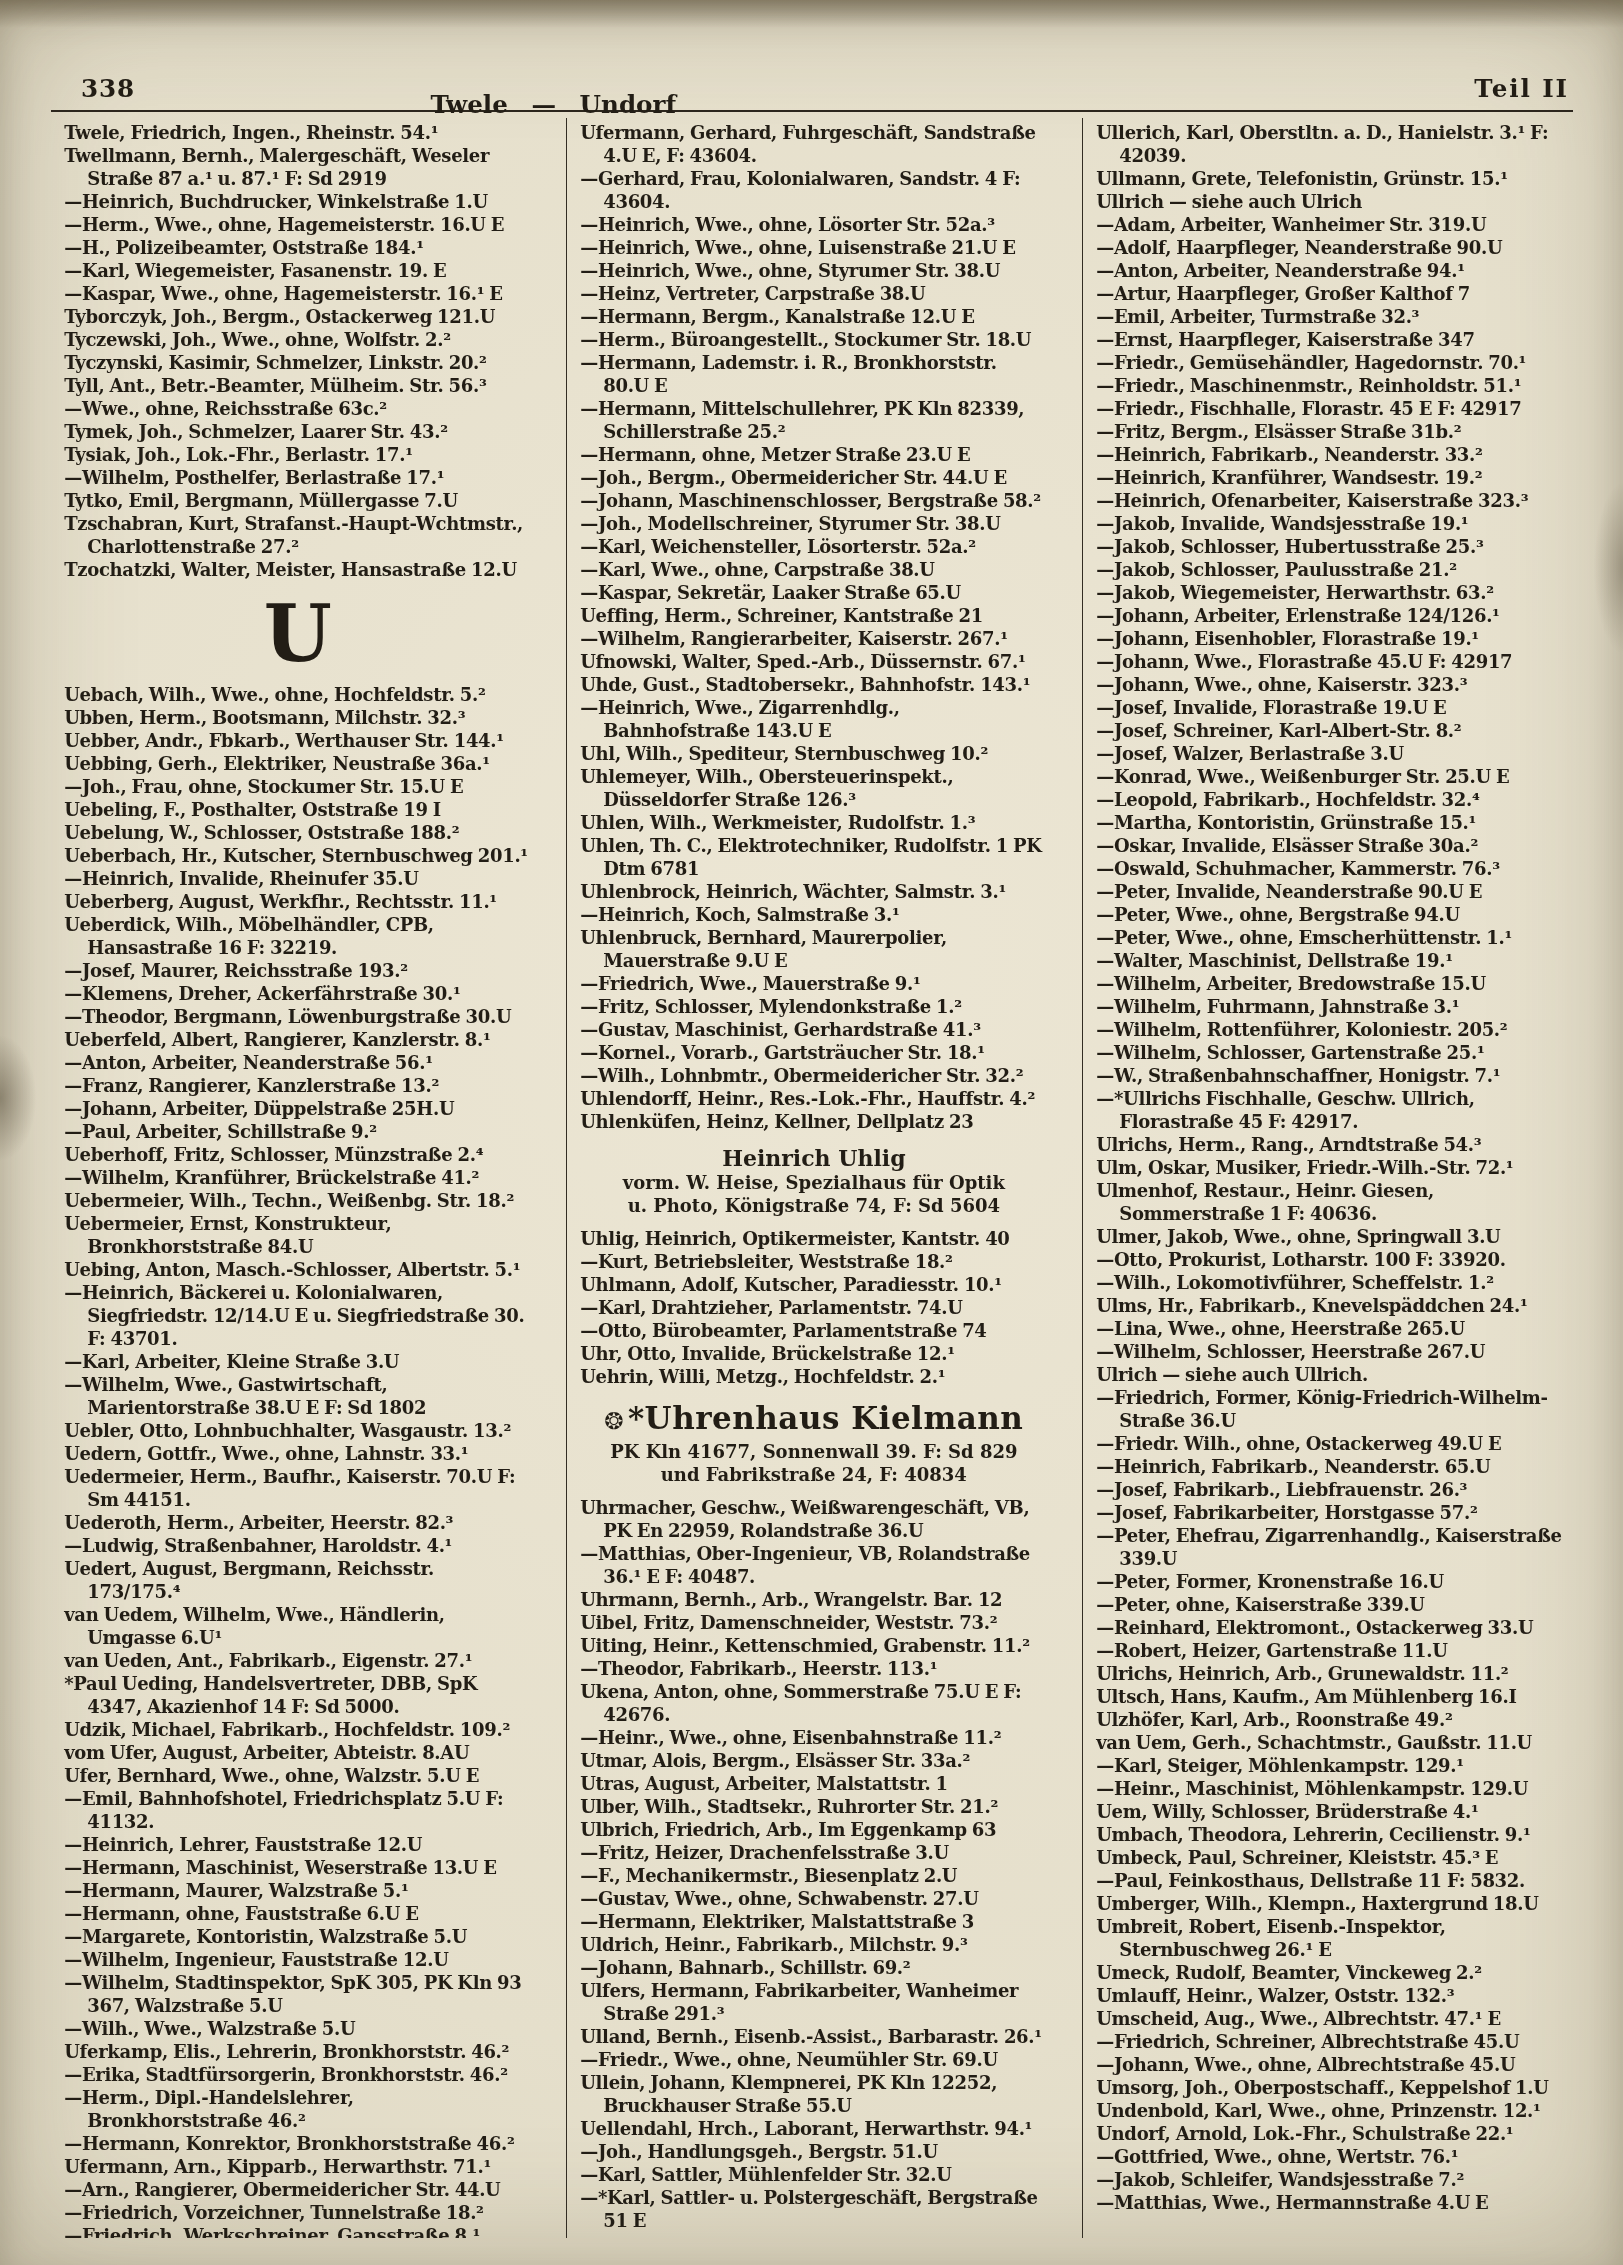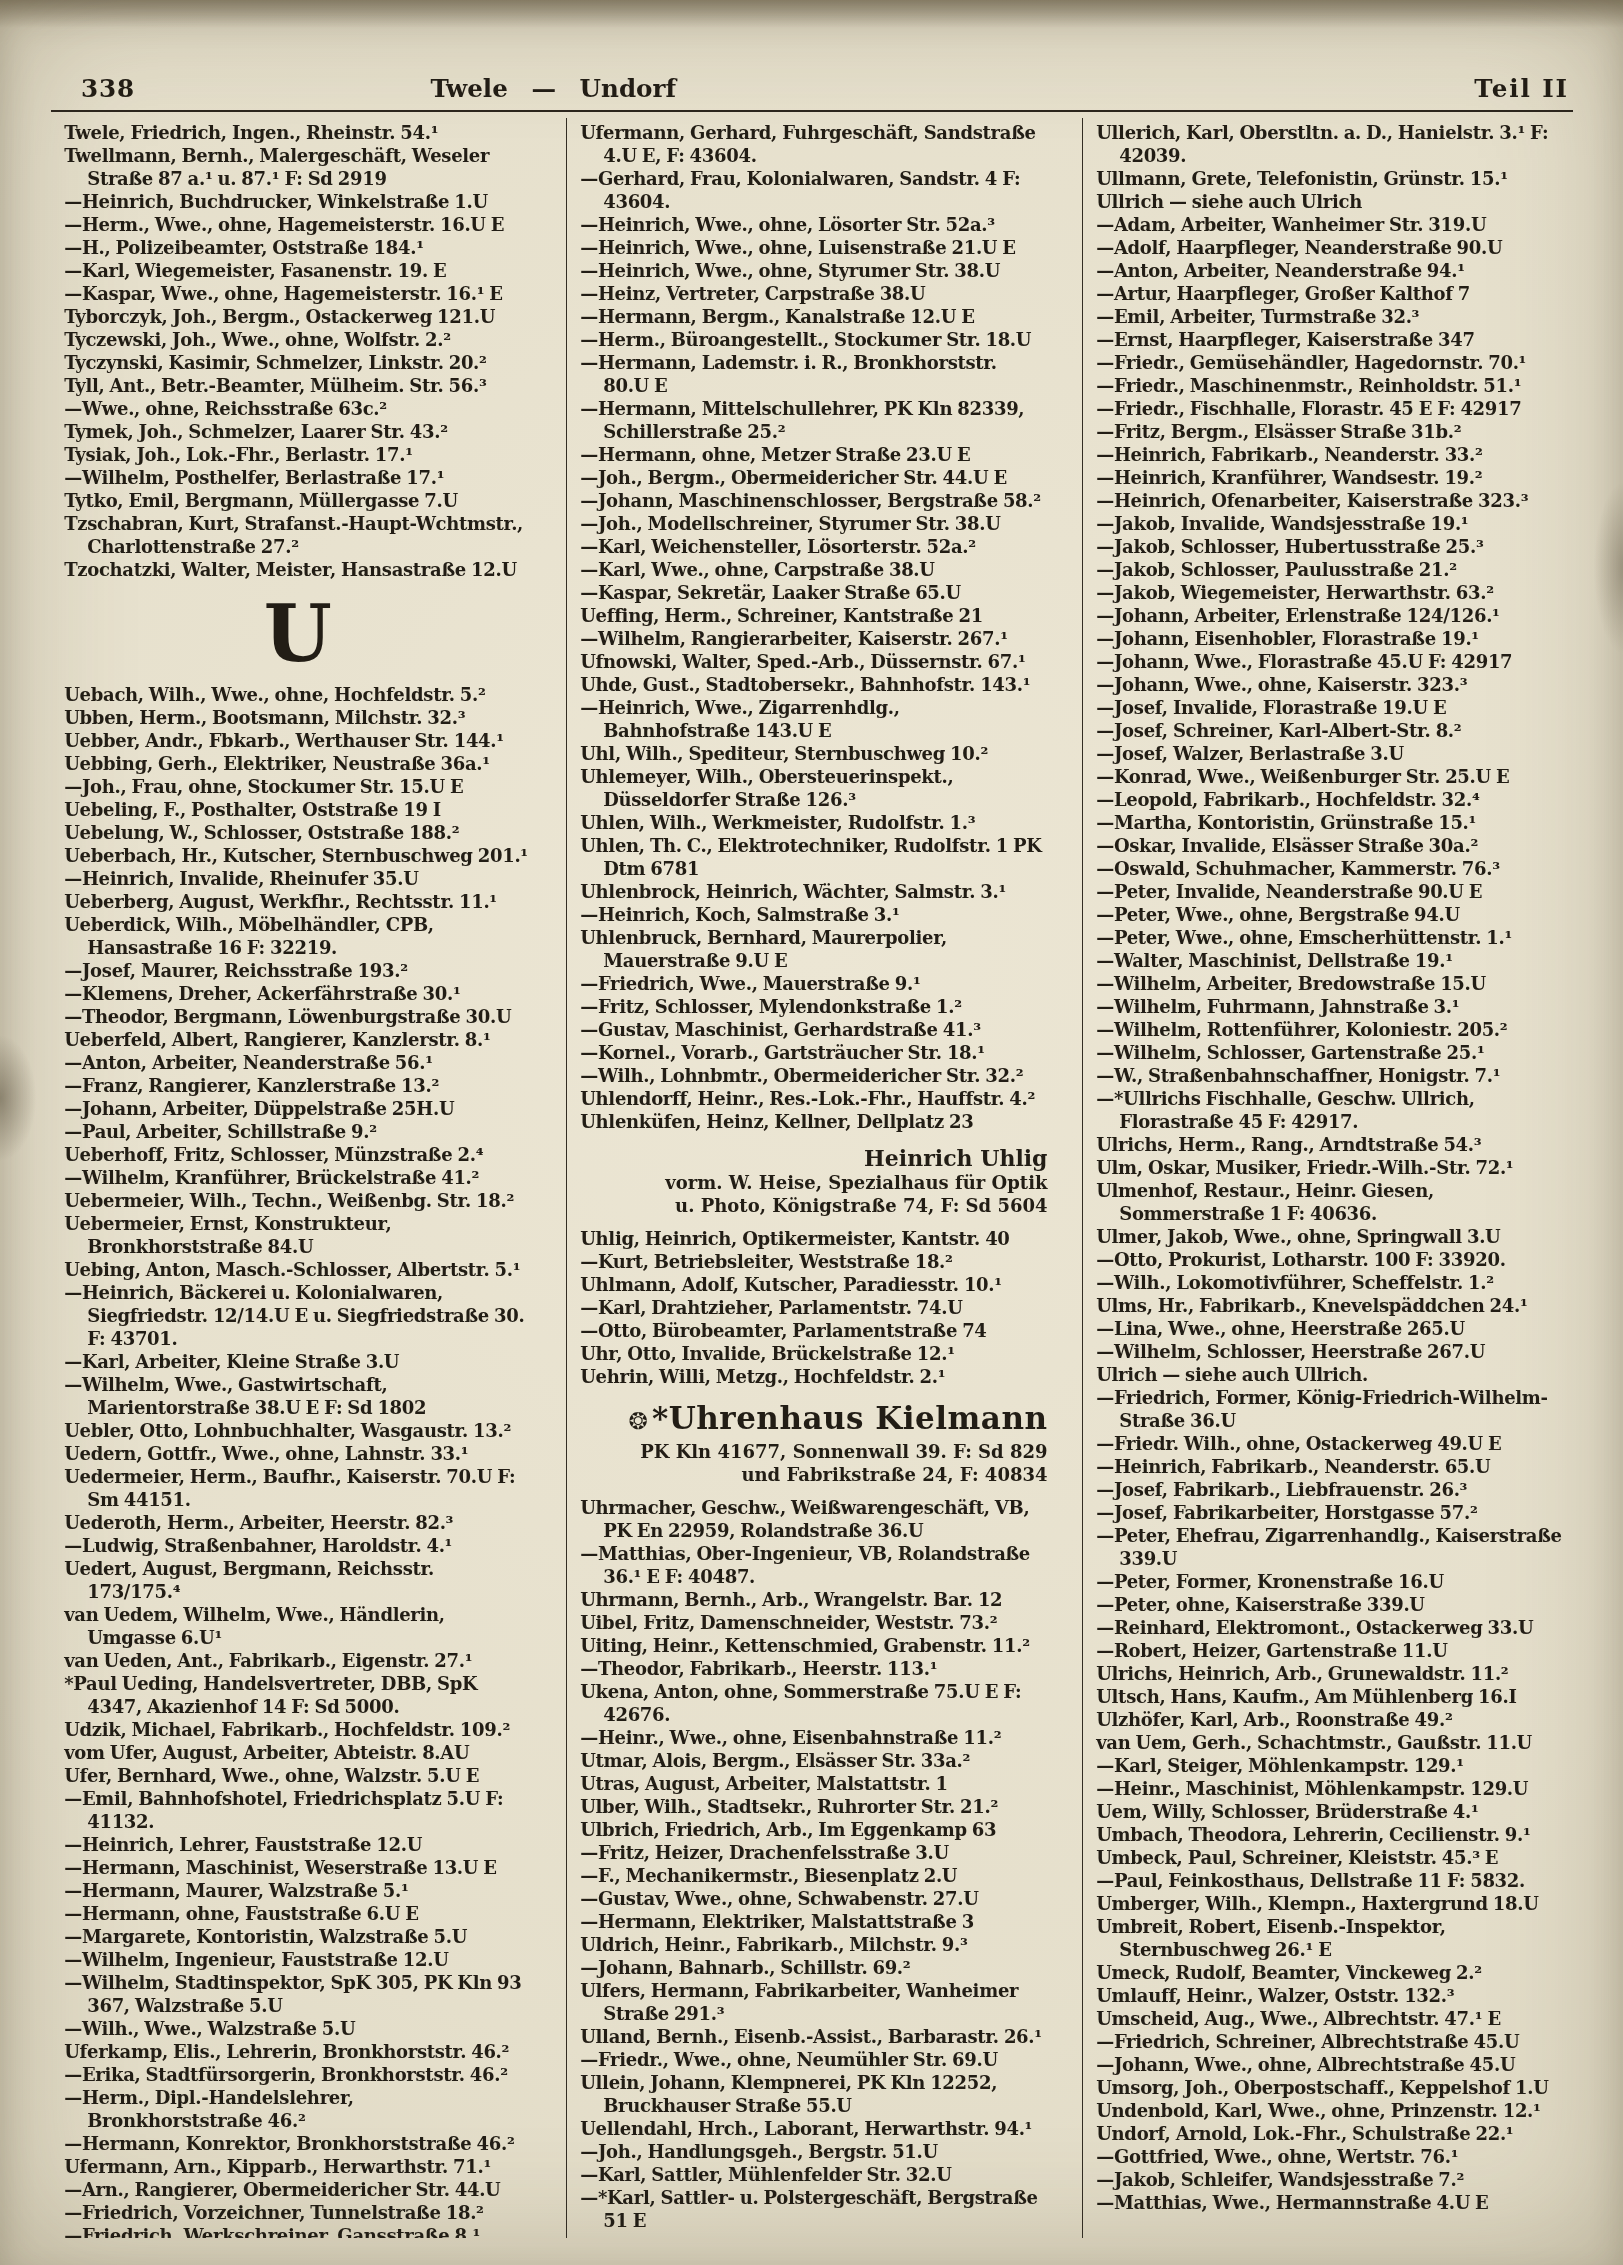--- a/index.html
+++ b/index.html
@@ -19,36 +19,36 @@
       radial-gradient(120% 90% at 50% 42%, #ece6d4 0%, #e5dfcb 55%, #d7d0b9 100%);
     box-shadow: inset 0 0 132px rgba(90,75,45,.30), inset 0 15px 34px rgba(60,50,30,.22);
   }
   .page {
     position:absolute; inset:0;
     padding:32px 51px 23px 51px;
     margin-top:42px;
   }
   header { position:relative; height:34px; font-weight:bold; font-size:24.6px; }
   .page-num   { position:absolute; left:30px; top:0; letter-spacing:0.9px; }
-  .page-title { position:absolute; left:33%; top:0; transform:translateX(-50%); word-spacing:15px; }
+  .page-title { position:absolute; left:33%; top:16px; transform:translateX(-50%); word-spacing:15px; }
   .page-part  { position:absolute; right:4px; top:0; letter-spacing:1.9px; }
   .head-rule  { border-top:2.8px solid #2c261d; margin-top:1.9px; }
   .columns { display:flex; margin-top:5.7px; height:calc(100% - 49px);gap:25px; }
   .col { flex:1 1 0; padding:3.8px 9.5px 0 13.2px; overflow:hidden; }
   .col + .col { border-left:1.9px solid #332d23; }
   .entry {
     font-size:18px; line-height:23px; font-weight:bold;
     padding-left:23px; text-indent:-23px;
     letter-spacing:-0.3px; word-spacing:-0.9px;
   }
   .section-letter {
     font-size:78px; line-height:81px; font-weight:bold;
     text-align:center; margin:11.4px 0 9.5px 0;
   }
-  .ad { text-align:right; font-weight:bold; margin:11.4px 0 9.5px 0; }
+  .ad { text-align:center; font-weight:bold; margin:11.4px 0 9.5px 0; }
   .ad .ad-line { font-size:18px; line-height:23px; }
   .ad.small .ad-title { font-size:22px; line-height:26.5px; }
   .ad.large .ad-title { font-size:31px; line-height:38px; letter-spacing:0.5px; }
   .ad-icon { font-family:"DejaVu Sans", sans-serif; font-size:23px; padding-right:3.8px; }
 </style>
 </head>
 <body>
 
 <div class="paper"></div>
 

